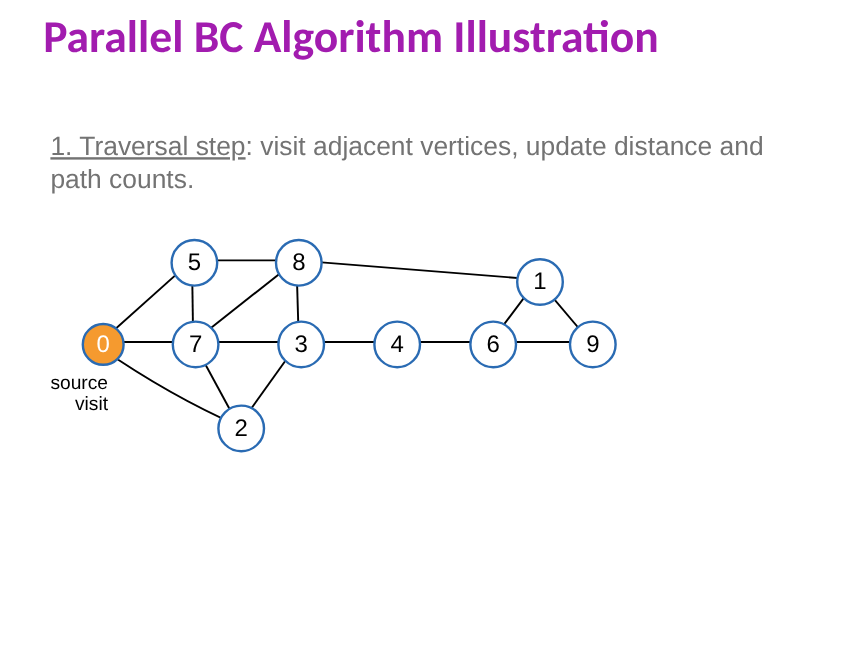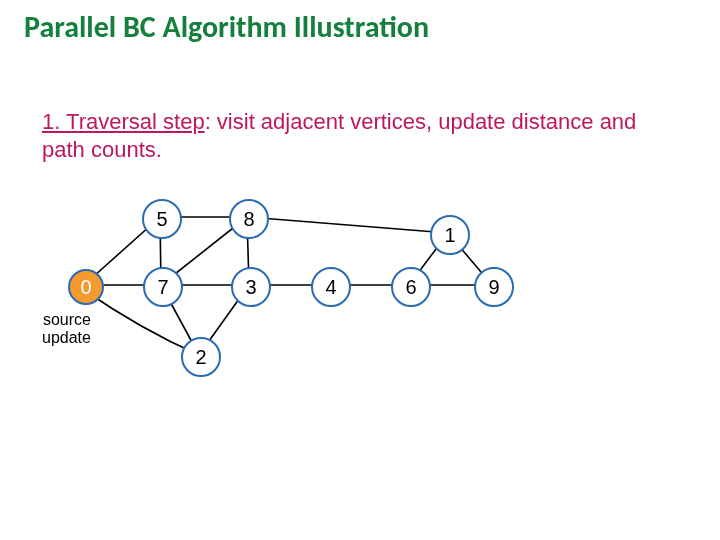--- a/index.html
+++ b/index.html
@@ -6,33 +6,33 @@
     margin: 0;
     padding: 0;
     width: 720px;
     height: 540px;
     font-family: Arial, Helvetica, sans-serif;
     background: #fff;
     position: relative;
   }
   .title {
     position: absolute;
-    left: 24px;
+    left: 36px;
     top: 8px;
-    font-size: 30px;
+    font-size: 38px;
     font-weight: bold;
-    color: #15803d;
+    color: #a21caf;
     font-family: "Calibri", Arial, sans-serif;
   }
   .step {
     position: absolute;
     left: 42px;
     top: 108px;
     font-size: 22px;
-    color: #be185d;
+    color: #737373;
     line-height: 1.25;
     width: 630px;
   }
   .step .step-label {
     text-decoration: underline;
   }
   .graph {
     position: absolute;
     left: 42px;
     top: 175px;
@@ -128,16 +128,16 @@
   <div class="node" style="left:139px; top:162px;">2</div>
   <div class="node" style="left:187px; top:24px;">8</div>
   <div class="node" style="left:189px; top:92px;">3</div>
   <div class="node" style="left:269px; top:92px;">4</div>
   <div class="node" style="left:349px; top:92px;">6</div>
   <div class="node" style="left:388px; top:40px;">1</div>
   <div class="node" style="left:432px; top:92px;">9</div>
 
   <div class="source-label" style="left:0px; top:136px;">
     <span>source</span><br>
-    <span>update</span>
+    <span>visit</span>
   </div>
 
 </div>
 
 </body></html>

